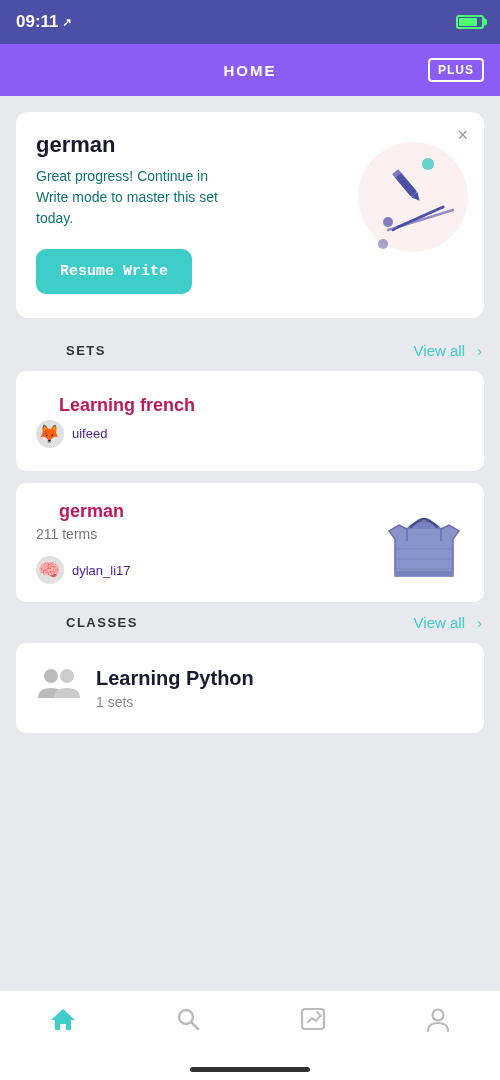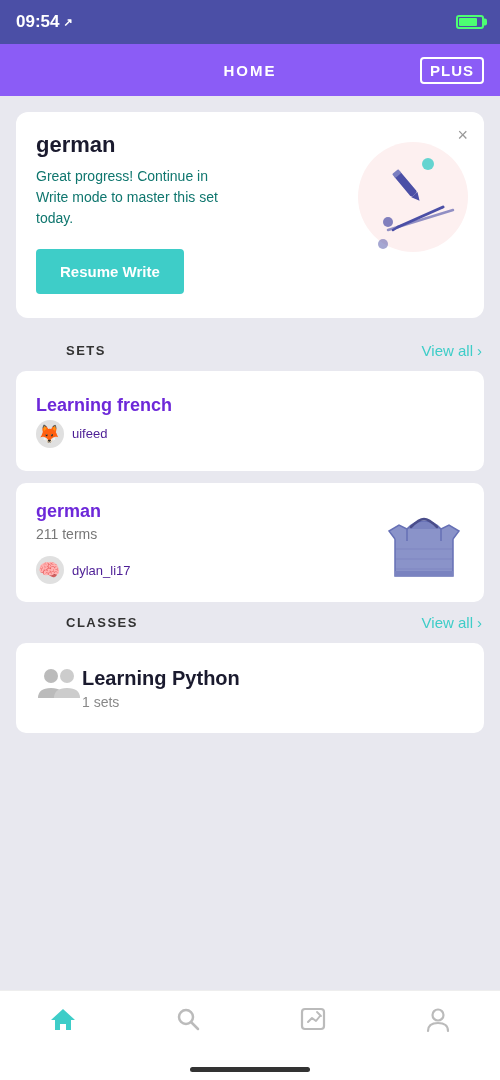--- a/index.html
+++ b/index.html
@@ -75,21 +75,21 @@
       color: white;
       font-size: 15px;
       font-weight: 600;
       letter-spacing: 2px;
     }
     .plus-badge {
       position: absolute;
       right: 16px;
       border: 2px solid white;
       color: white;
-      font-size: 15px;
+      font-size: 12px;
       font-weight: 700;
       padding: 3px 8px;
       border-radius: 4px;
       letter-spacing: 1px;
     }
 
     
     .main-content {
       padding: 16px 16px 0 16px;
       background: #e8e8ef;
@@ -126,26 +126,27 @@
       font-size: 14px;
       color: #0f766e;
       line-height: 1.5;
       max-width: 200px;
       margin-bottom: 20px;
     }
     .resume-btn {
       background: #3ecdc8;
       color: white;
       border: none;
-      border-radius: 4px;
+      border-radius: 10px;
       padding: 14px 24px;
       font-size: 15px;
       font-weight: 700;
       cursor: pointer;
       display: inline-block;
+      font-family: Liberation Mono, monospace;
     }
 
     
     .card-illustration {
       position: absolute;
       right: 16px;
       top: 20px;
       width: 130px;
       height: 130px;
     }
@@ -174,21 +175,21 @@
       color: #333;
       letter-spacing: 1.5px;
       text-transform: uppercase;
     }
     .view-all {
       color: #3ecdc8;
       font-size: 15px;
       font-weight: 500;
       display: flex;
       align-items: center;
-      gap: 4px;
+      gap: 12px;
       cursor: pointer;
       background: none;
       border: none;
     }
 
     
     .set-card {
       background: white;
       border-radius: 10px;
       padding: 18px 20px;
@@ -197,22 +198,23 @@
       align-items: center;
       justify-content: space-between;
       min-height: 100px;
     }
     .set-card-left {
       flex: 1;
     }
     .set-name {
       font-size: 18px;
       font-weight: 700;
-      color: #6d28d9;
+      color: #be185d;
       margin-bottom: 4px;
+      margin-left: 23px;
     }
     .set-terms {
       font-size: 14px;
       color: #777;
       margin-bottom: 14px;
     }
     .set-author {
       display: flex;
       align-items: center;
       gap: 8px;
@@ -249,20 +251,21 @@
       margin-top: 8px;
       margin-bottom: 0;
     }
 
     .class-card {
       background: white;
       border-radius: 10px;
       padding: 20px 20px;
       display: flex;
       align-items: center;
+      gap: 14px;
       min-height: 90px;
     }
     .class-icon {
       color: #aaa;
       font-size: 32px;
       flex-shrink: 0;
     }
     .class-info {}
     .class-name {
       font-size: 20px;
@@ -312,21 +315,21 @@
     
     .bottom-spacer {
       height: 100px;
     }
   </style>
 </head>
 <body>
 
 <div class="status-bar">
   <div class="status-time">
-    <span>09:54</span>
+    <span>09:11</span>
     <span style="font-size:11px;">↗</span>
   </div>
   <div class="battery-container">
     <div class="battery-icon">
       <div class="battery-fill"></div>
     </div>
   </div>
 </div>
 
 <div class="header">

